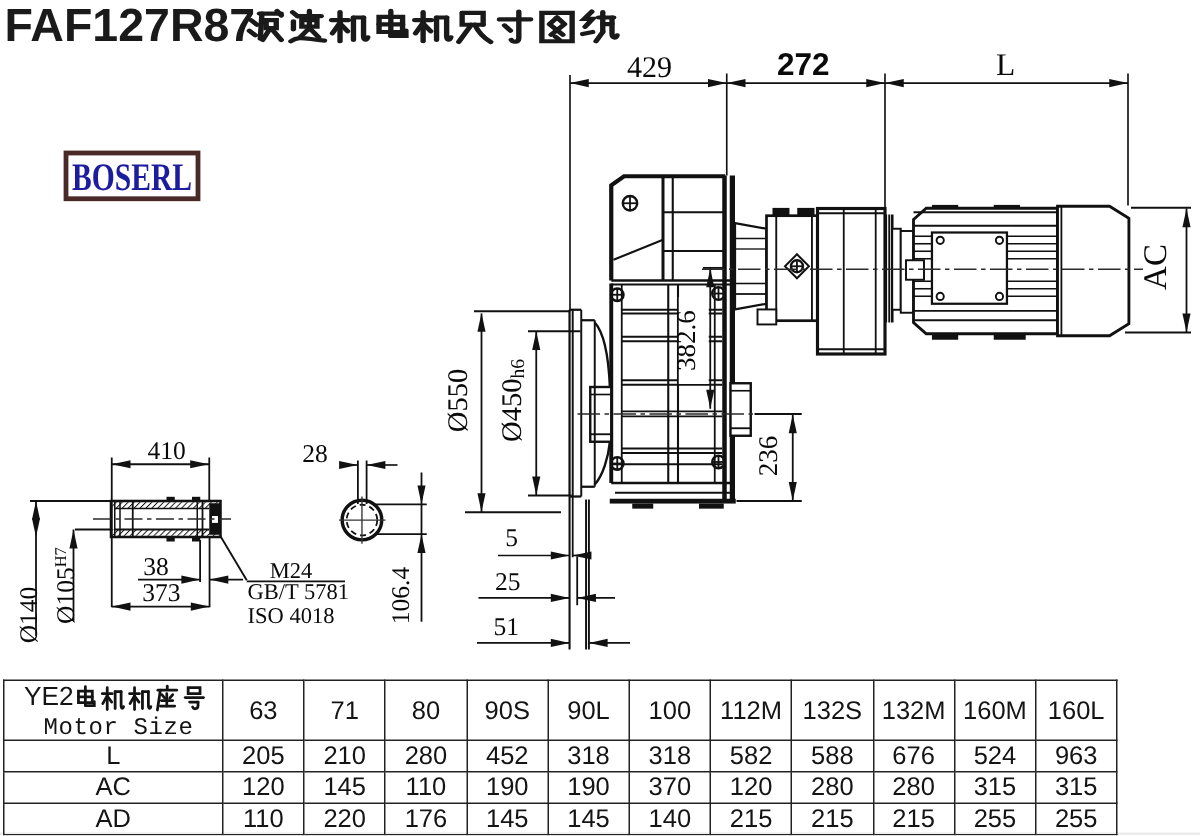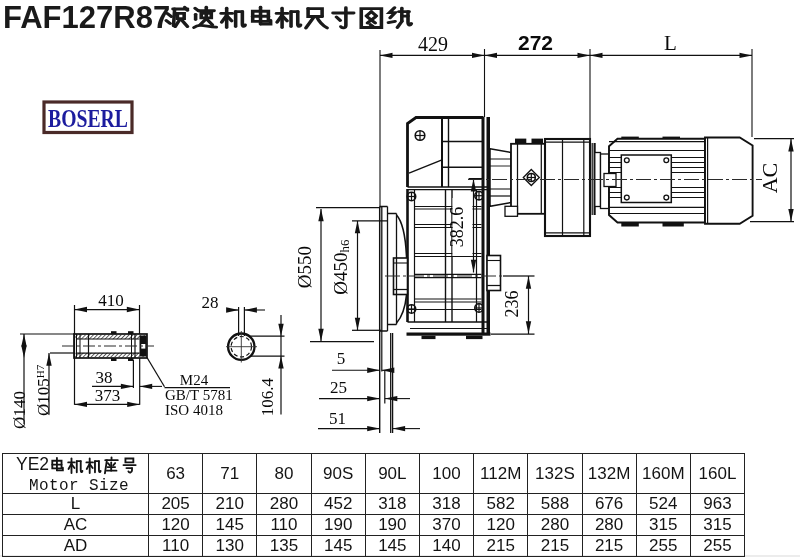--- a/index.html
+++ b/index.html
@@ -63,22 +63,22 @@
           <td>370</td>
           <td>120</td>
           <td>280</td>
           <td>280</td>
           <td>315</td>
           <td>315</td>
         </tr>
         <tr>
           <td>AD</td>
           <td>110</td>
-          <td>130</td>
-          <td>135</td>
+          <td>220</td>
+          <td>176</td>
           <td>145</td>
           <td>145</td>
           <td>140</td>
           <td>215</td>
           <td>215</td>
           <td>215</td>
           <td>255</td>
           <td>255</td>
         </tr>
       </tbody>

